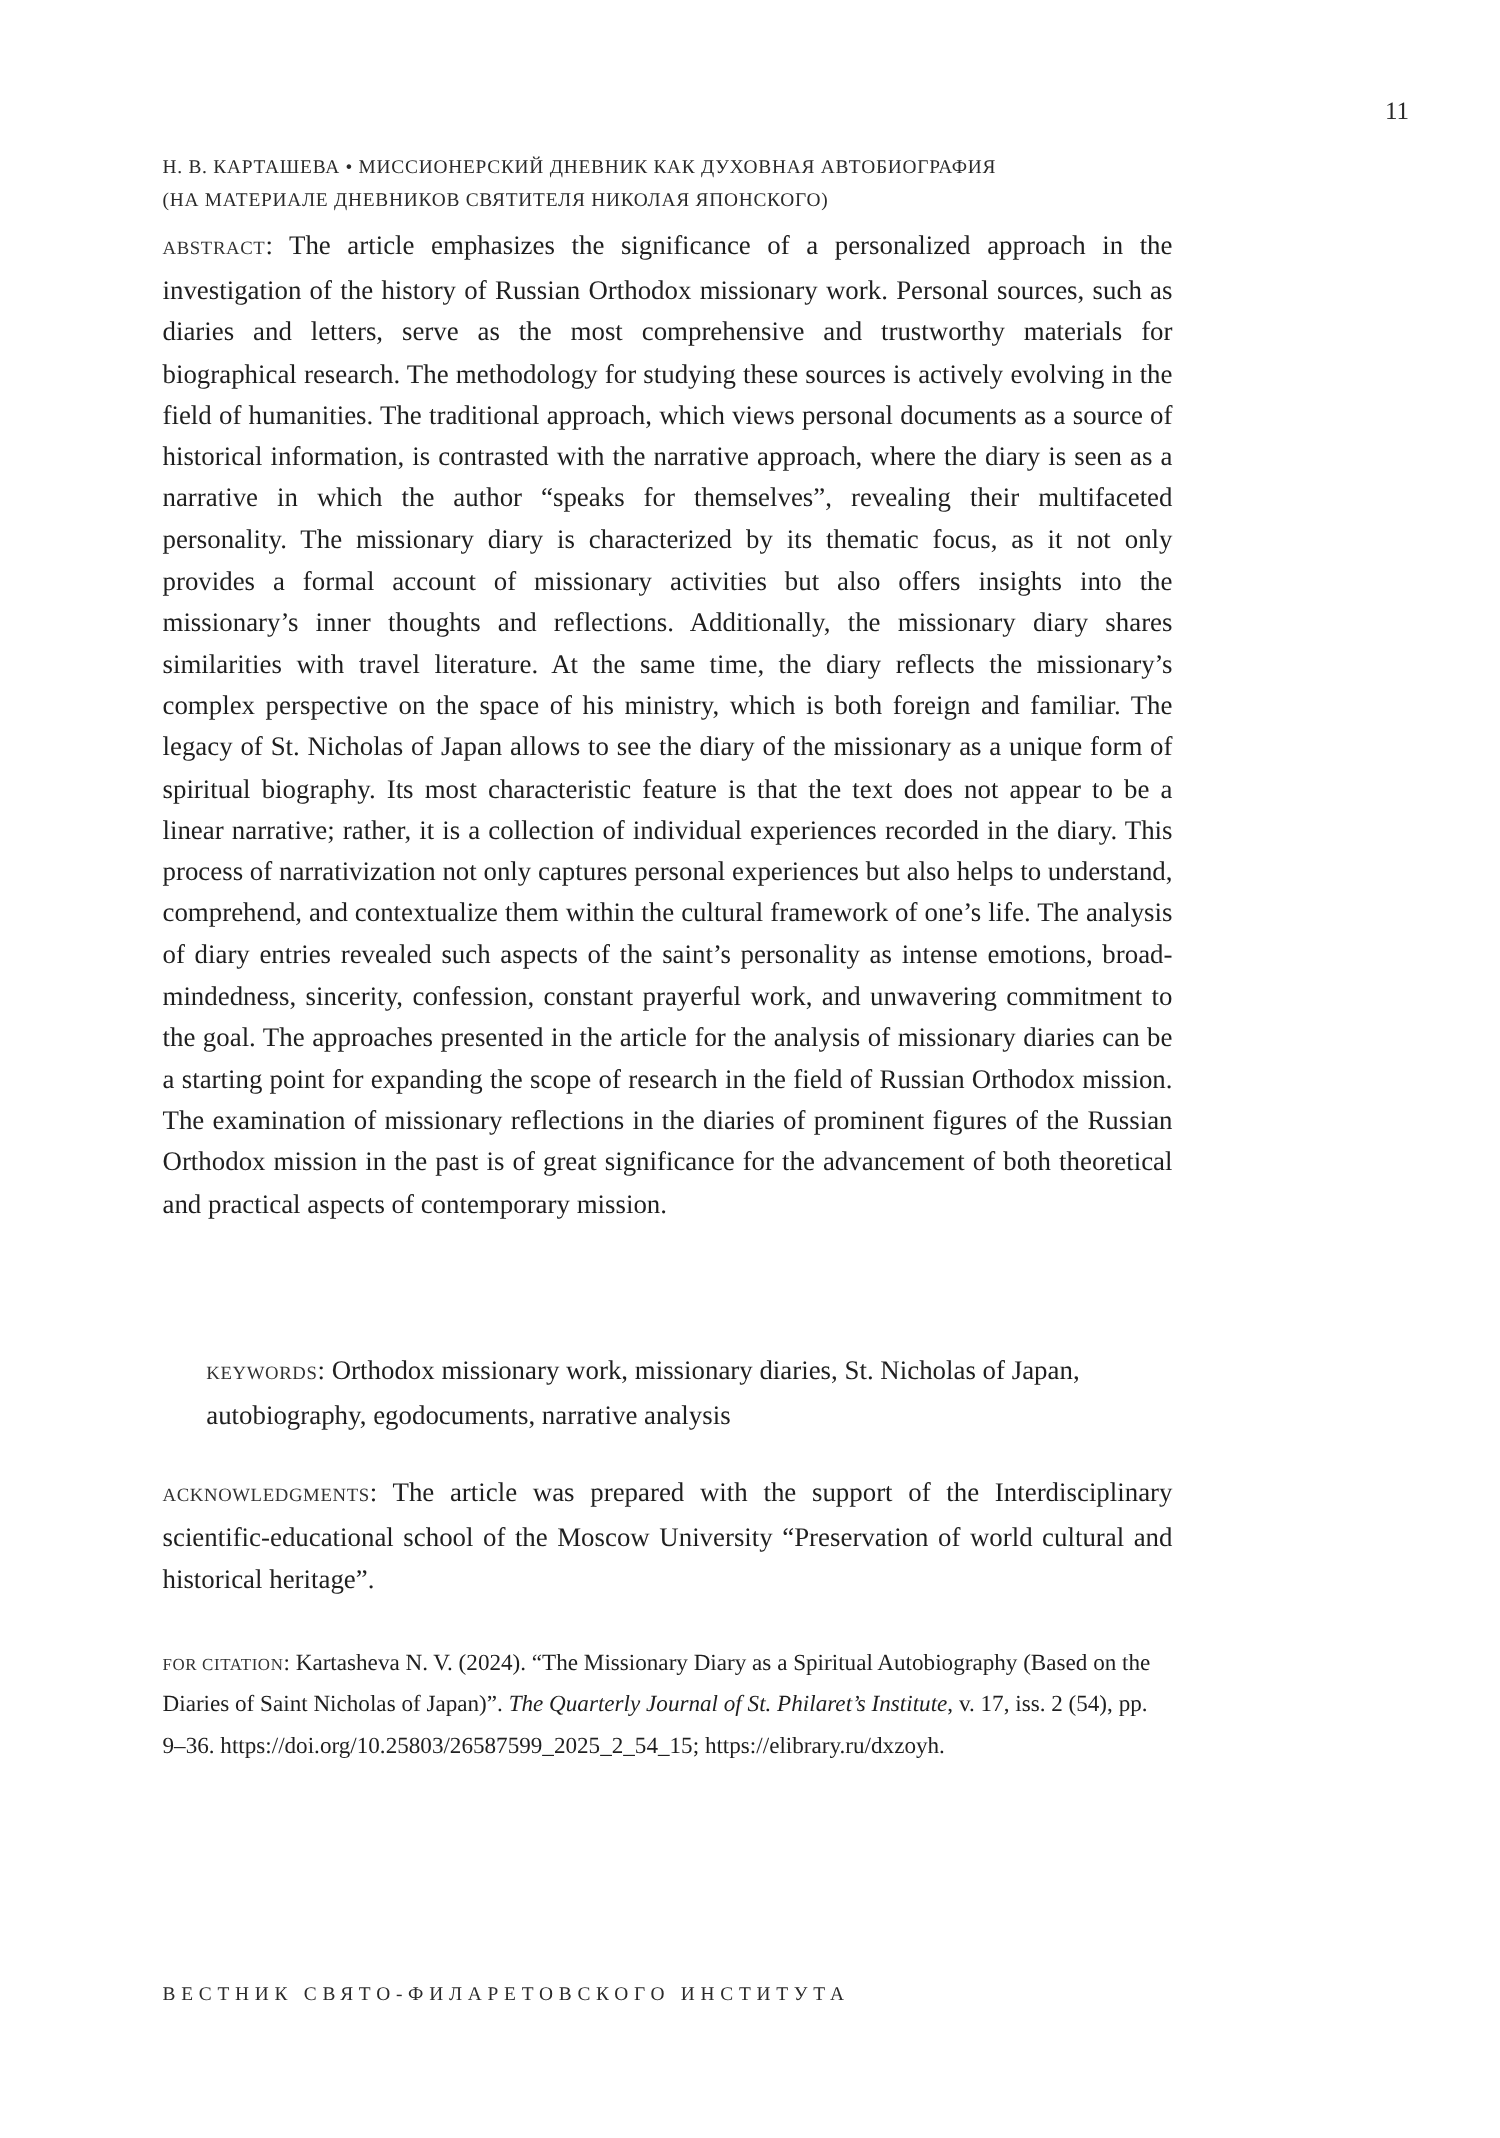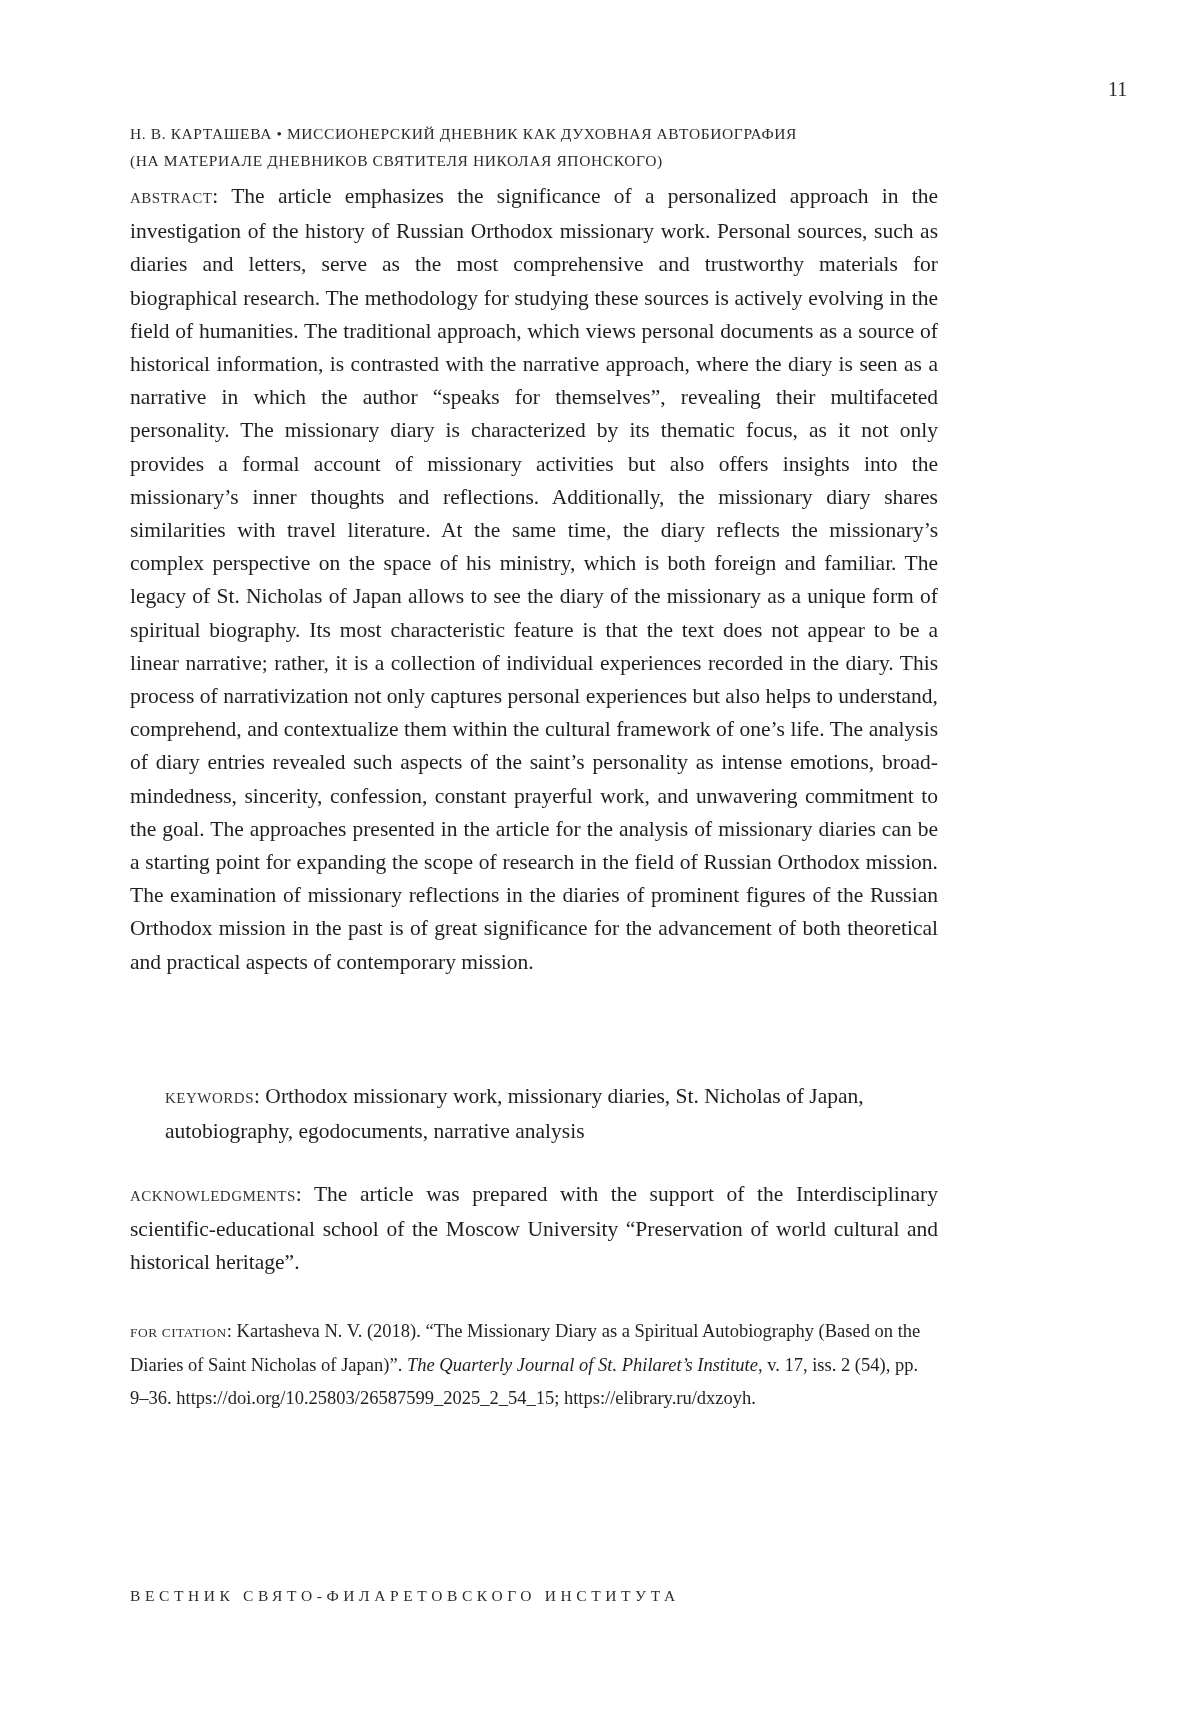--- a/index.html
+++ b/index.html
@@ -33,18 +33,18 @@
 
 <section class="keywords">
   <span class="label-sc">keywords</span><span>: </span><span>Orthodox missionary work, missionary diaries, St. Nicholas of Japan, autobiography, egodocuments, narrative analysis</span>
 </section>
 
 <section class="ack">
   <span class="label-sc">acknowledgments</span><span>: </span><span>The article was prepared with the support of the Interdisciplinary scientific-educational school of the Moscow University “Preservation of world cultural and historical heritage”.</span>
 </section>
 
 <section class="citation">
-  <span class="label-sc">for citation</span><span>: </span><span>Kartasheva N. V. (2018). “The Missionary Diary as a Spiritual Autobiography (Based on the Diaries of Saint Nicholas of Japan)”. </span><i>The Quarterly Journal of St. Philaret’s Institute</i><span>, v. 17, iss. 2 (54), pp. 9–36. https://doi.org/10.25803/26587599_2025_2_54_15; https://elibrary.ru/dxzoyh.</span>
+  <span class="label-sc">for citation</span><span>: </span><span>Kartasheva N. V. (2024). “The Missionary Diary as a Spiritual Autobiography (Based on the Diaries of Saint Nicholas of Japan)”. </span><i>The Quarterly Journal of St. Philaret’s Institute</i><span>, v. 17, iss. 2 (54), pp. 9–36. https://doi.org/10.25803/26587599_2025_2_54_15; https://elibrary.ru/dxzoyh.</span>
 </section>
 
 <footer class="footer">
   <span class="line">Вестник Свято-Филаретовского института</span>
 </footer>
 
 </body></html>

